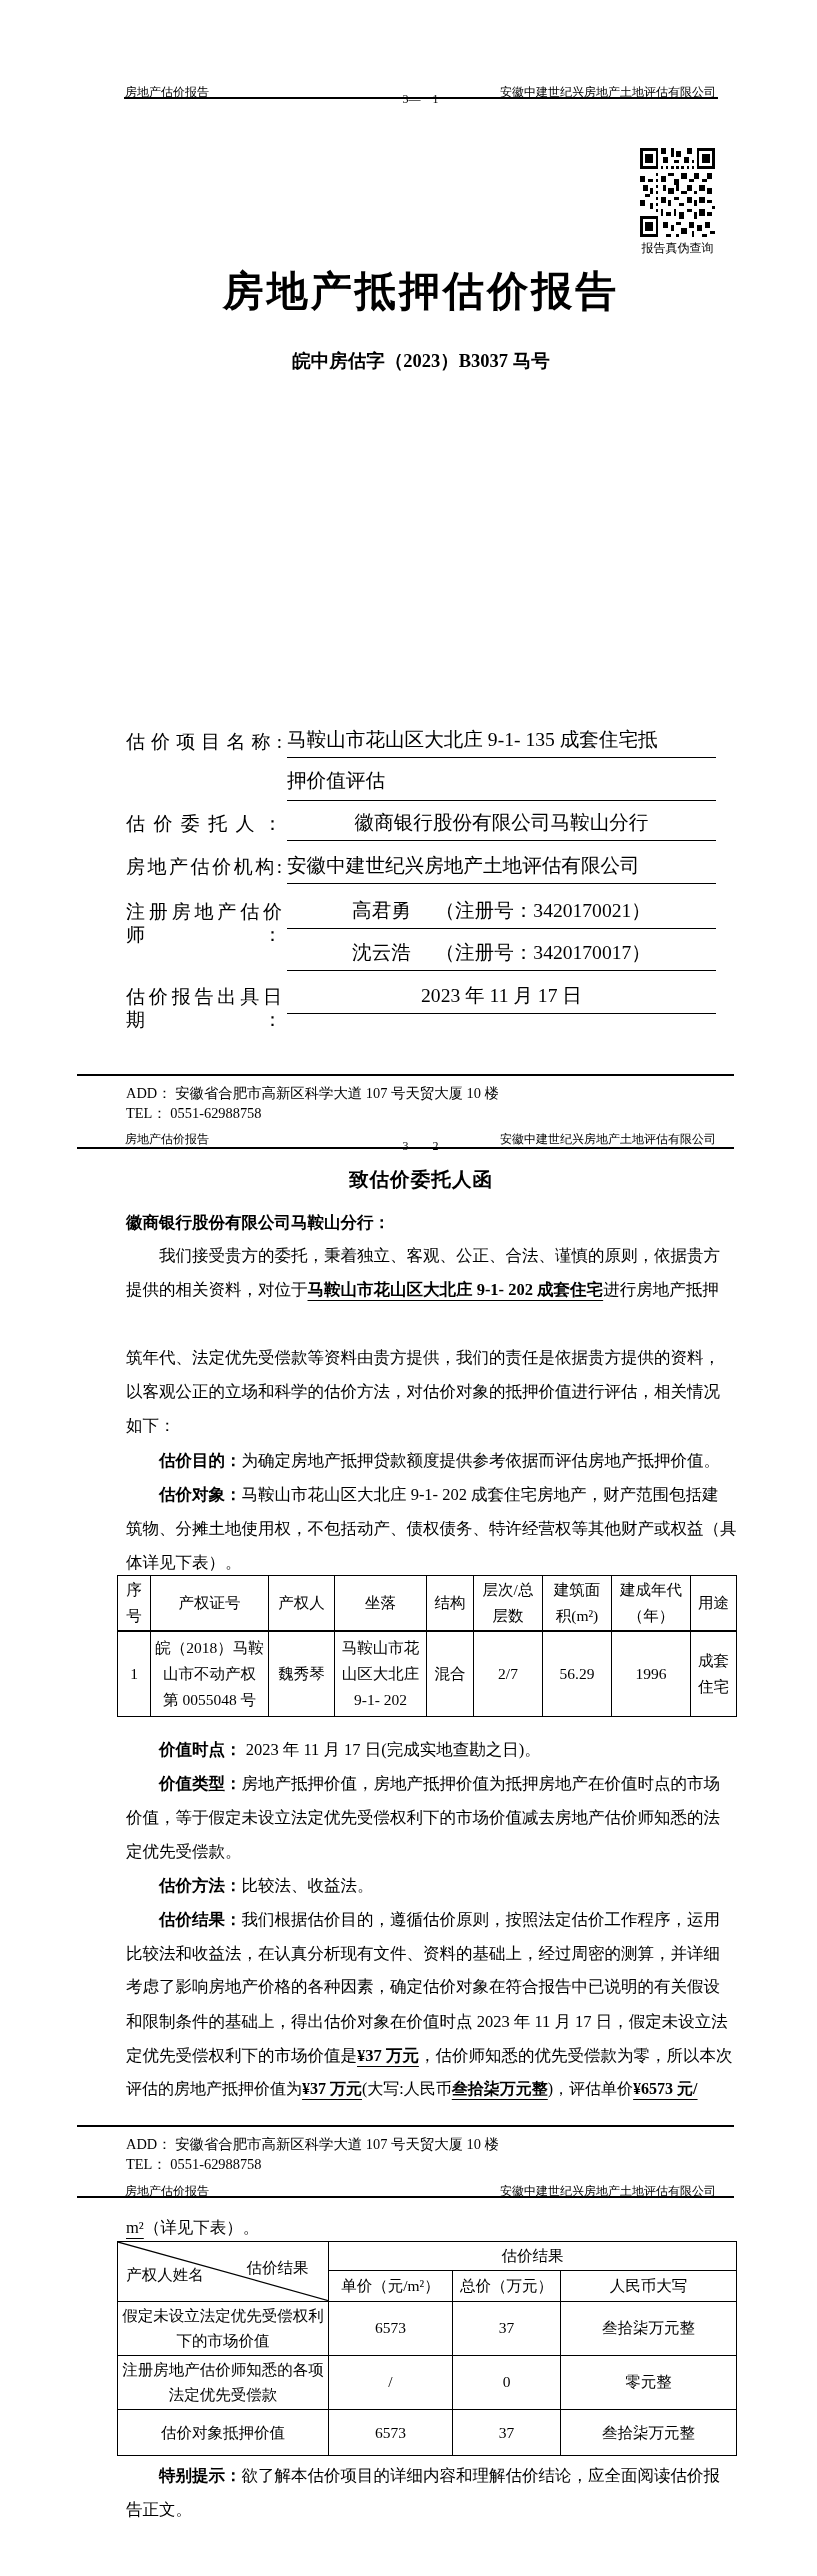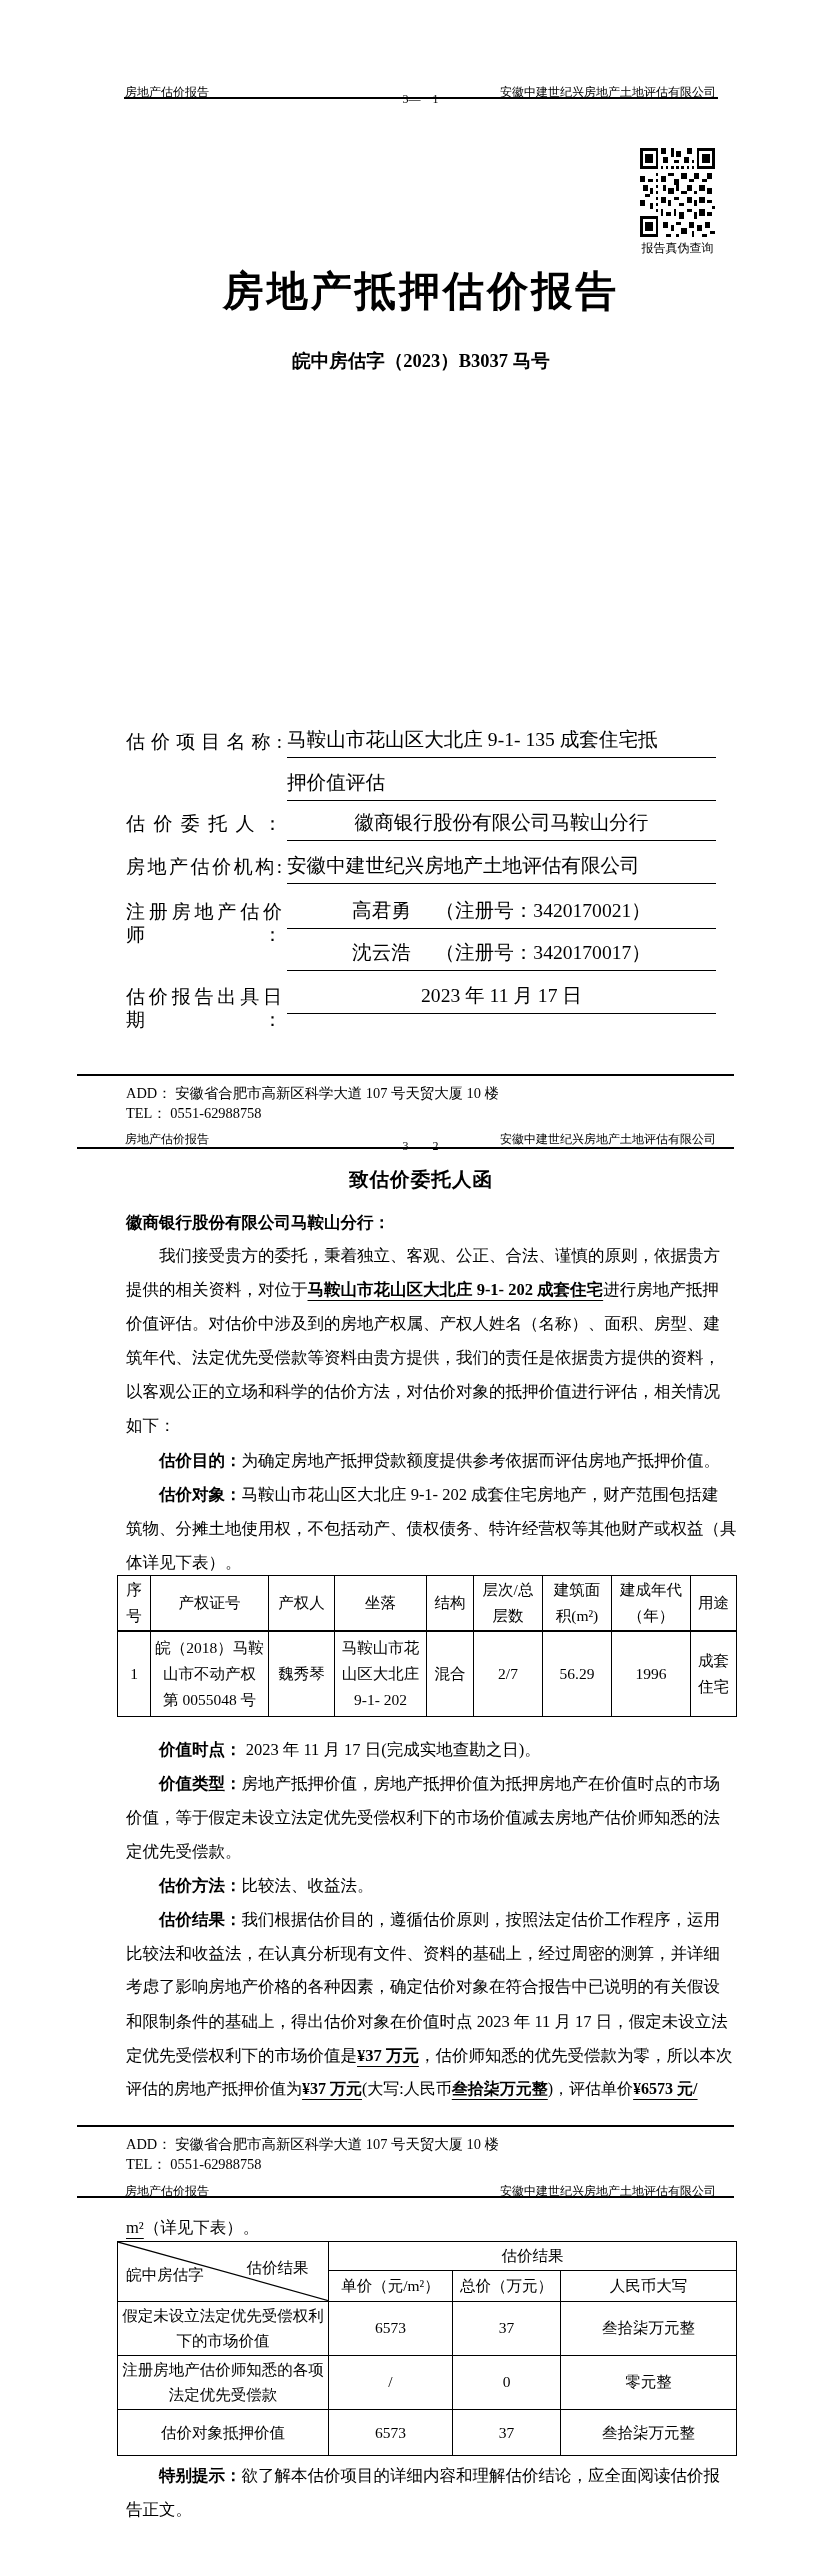--- a/index.html
+++ b/index.html
@@ -68,21 +68,21 @@
                M10 28h2v1h-2zM14 28h1v1h-1zM20 27h1v2h-1zM24 28h2v1h-2z"></path>
     </g>
   </svg>
   <div class="qrlabel">报告真伪查询</div>
 
   <div class="title" style="top:264px;font-size:41px;letter-spacing:3.1px;">房地产抵押估价报告</div>
   <div class="title" style="top:348px;font-size:18.5px;font-family:'Liberation Serif','DejaVu Serif',serif;">皖中房估字（2023）B3037 马号</div>
 
   <div class="flabel" style="top:731px;">估价项目名称:</div>
   <div class="fval" style="left:287px;top:728px;width:429px;text-align:left;">马鞍山市花山区大北庄 9-1- 135 成套住宅抵</div>
-  <div class="fval" style="left:287px;top:771px;width:429px;text-align:left;">押价值评估</div>
+  <div class="fval" style="left:287px;top:771px;width:429px;text-align:left;font-family:Liberation Mono, monospace;">押价值评估</div>
 
   <div class="flabel" style="top:813px;">估价委托人：</div>
   <div class="fval" style="left:287px;top:811px;width:429px;text-align:center;">徽商银行股份有限公司马鞍山分行</div>
 
   <div class="flabel" style="top:856px;">房地产估价机构:</div>
   <div class="fval" style="left:287px;top:854px;width:429px;text-align:left;">安徽中建世纪兴房地产土地评估有限公司</div>
 
   <div class="flabel" style="top:901px;">注册房地产估价师：</div>
   <div class="fval" style="left:287px;top:899px;width:429px;text-align:center;">高君勇　 （注册号：3420170021）</div>
   <div class="fval" style="left:287px;top:941px;width:429px;text-align:center;">沈云浩　 （注册号：3420170017）</div>
@@ -100,21 +100,20 @@
     <span class="hr">安徽中建世纪兴房地产土地评估有限公司</span>
   </div>
   <div class="rule" style="left:77px;top:1147px;width:657px;height:1.5px;"></div>
 
   <div class="title" style="top:1166px;font-size:19.6px;font-family:'Liberation Serif','DejaVu Serif',serif;letter-spacing:1px;">致估价委托人函</div>
 
   <div class="ln b" style="left:126px;top:1212px;">徽商银行股份有限公司马鞍山分行：</div>
 
   <div class="ln" style="left:159px;top:1245px;">我们接受贵方的委托，秉着独立、客观、公正、合法、谨慎的原则，依据贵方</div>
   <div class="ln" style="left:126px;top:1279px;"><span>提供的相关资料，对位于</span><span class="b u">马鞍山市花山区大北庄 9-1- 202 成套住宅</span><span>进行房地产抵押</span></div>
-  <div class="ln" style="left:126px;top:1313px;">价值评估。对估价中涉及到的房地产权属、产权人姓名（名称）、面积、房型、建</div>
   <div class="ln" style="left:126px;top:1347px;">筑年代、法定优先受偿款等资料由贵方提供，我们的责任是依据贵方提供的资料，</div>
   <div class="ln" style="left:126px;top:1381px;">以客观公正的立场和科学的估价方法，对估价对象的抵押价值进行评估，相关情况</div>
   <div class="ln" style="left:126px;top:1415px;">如下：</div>
 
   <div class="ln" style="left:159px;top:1450px;"><span class="b">估价目的：</span><span>为确定房地产抵押贷款额度提供参考依据而评估房地产抵押价值。</span></div>
   <div class="ln" style="left:159px;top:1484px;"><span class="b">估价对象：</span><span>马鞍山市花山区大北庄 9-1- 202 成套住宅房地产，财产范围包括建</span></div>
   <div class="ln" style="left:126px;top:1518px;">筑物、分摊土地使用权，不包括动产、债权债务、特许经营权等其他财产或权益（具</div>
   <div class="ln" style="left:126px;top:1552px;">体详见下表）。</div>
 
   <table class="t1" style="left:117px;top:1575px;width:619px;">
@@ -186,21 +185,21 @@
         <col style="width:108px;">
         <col style="width:176px;">
     </colgroup>
     <tbody>
         <tr style="height:27px;">
       <td class="corner" rowspan="2">
         <svg viewBox="0 0 409 119" preserveAspectRatio="none">
               <line x1="0" y1="0" x2="409" y2="119" stroke="#000" stroke-width="2.5"></line>
             </svg>
         <span class="ctop">估价结果</span>
-        <span class="cbot">皖中房估字</span>
+        <span class="cbot">产权人姓名</span>
       </td>
       <td colspan="3">估价结果</td>
     </tr>
     <tr style="height:31px;">
       <th>单价（元/m²）</th>
       <th>总价（万元）</th>
       <th>人民币大写</th>
     </tr>
     <tr style="height:49px;">
       <td>假定未设立法定优先受偿权利下的市场价值</td>

